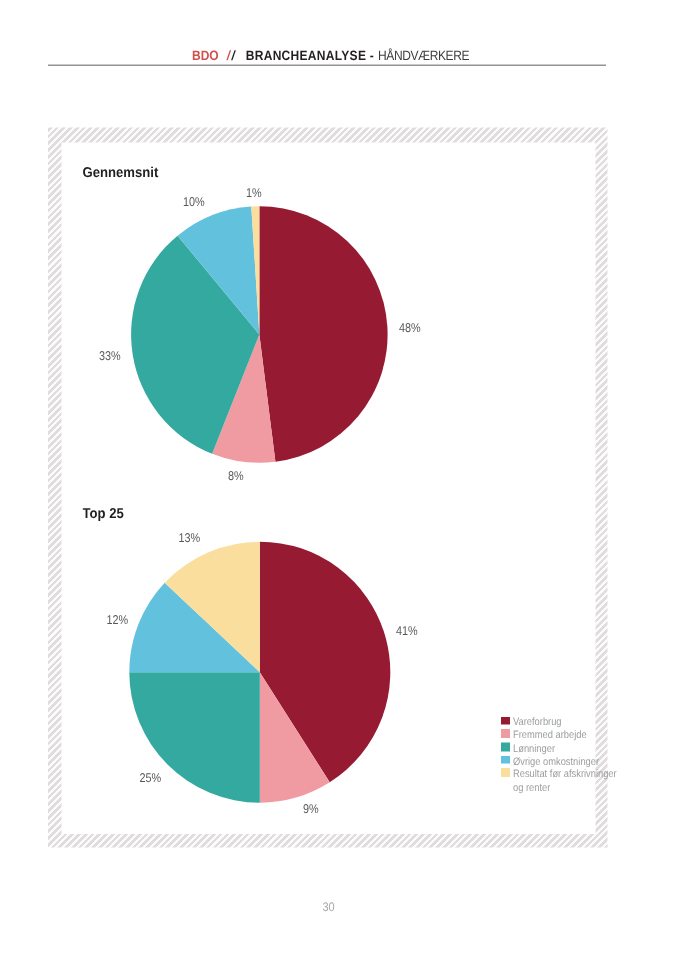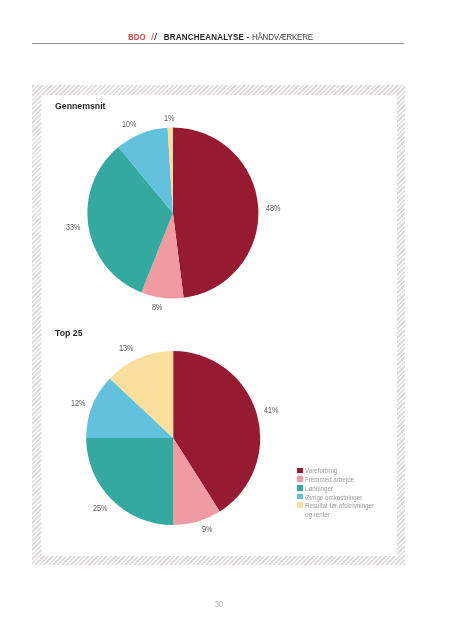--- a/index.html
+++ b/index.html
@@ -18,30 +18,30 @@
   .ba{color:#231f20;font-weight:700;margin-left:4.6px;letter-spacing:0.22px;}
   .hv{color:#3d3d3d;font-weight:400;margin-left:0.4px;letter-spacing:-0.3px;}
 
   
   .frame{position:absolute;left:31.7px;top:85.4px;width:373.7px;height:479.8px;
     background:
       repeating-linear-gradient(-45deg,#e1dcdd 0px,#e1dcdd 1.7px,#fdfcfc 1.75px,#fdfcfc 3.18px);
   }
   .frame-inner{position:absolute;left:9.4px;top:9.4px;right:8.6px;bottom:9.4px;background:#ffffff;}
 
-  .content{position:absolute;left:31.7px;top:77px;width:373.7px;height:479.8px;text-align:right;}
+  .content{position:absolute;left:31.7px;top:87px;width:373.7px;height:479.8px;text-align:right;}
 
   .sec-title{position:absolute;font-size:9.5px;line-height:9.5px;font-weight:700;color:#231f20;
      transform:scale3d(0.92,1,1);transform-origin:left top;}
 
   .pct{position:absolute;font-size:8.5px;line-height:8.5px;color:#58595b;white-space:nowrap;
      transform:scale3d(0.85,1,1);transform-origin:left top;}
 
   .legend{position:absolute;left:265.1px;top:390.4px;}
-  .lg-row{display:flex;align-items:flex-start;height:8.72px;}
+  .lg-row{display:flex;align-items:flex-start;height:8.72px;margin-left:37px;}
   .lg-sw{width:6.2px;height:5.6px;margin-right:2.4px;flex:none;margin-top:.2px;}
   .lg-tx{font-size:7.2px;color:#9b9da0;white-space:nowrap;line-height:7.2px;
      transform:scale3d(0.865,1,1);transform-origin:left top;}
 
   .pagenum{position:absolute;left:215.3px;top:600.1px;font-size:8.3px;line-height:8.3px;color:#a7a9ac;
      transform:scale3d(0.88,1,1);transform-origin:left top;}
 </style>
 </head>
 <body>
 

